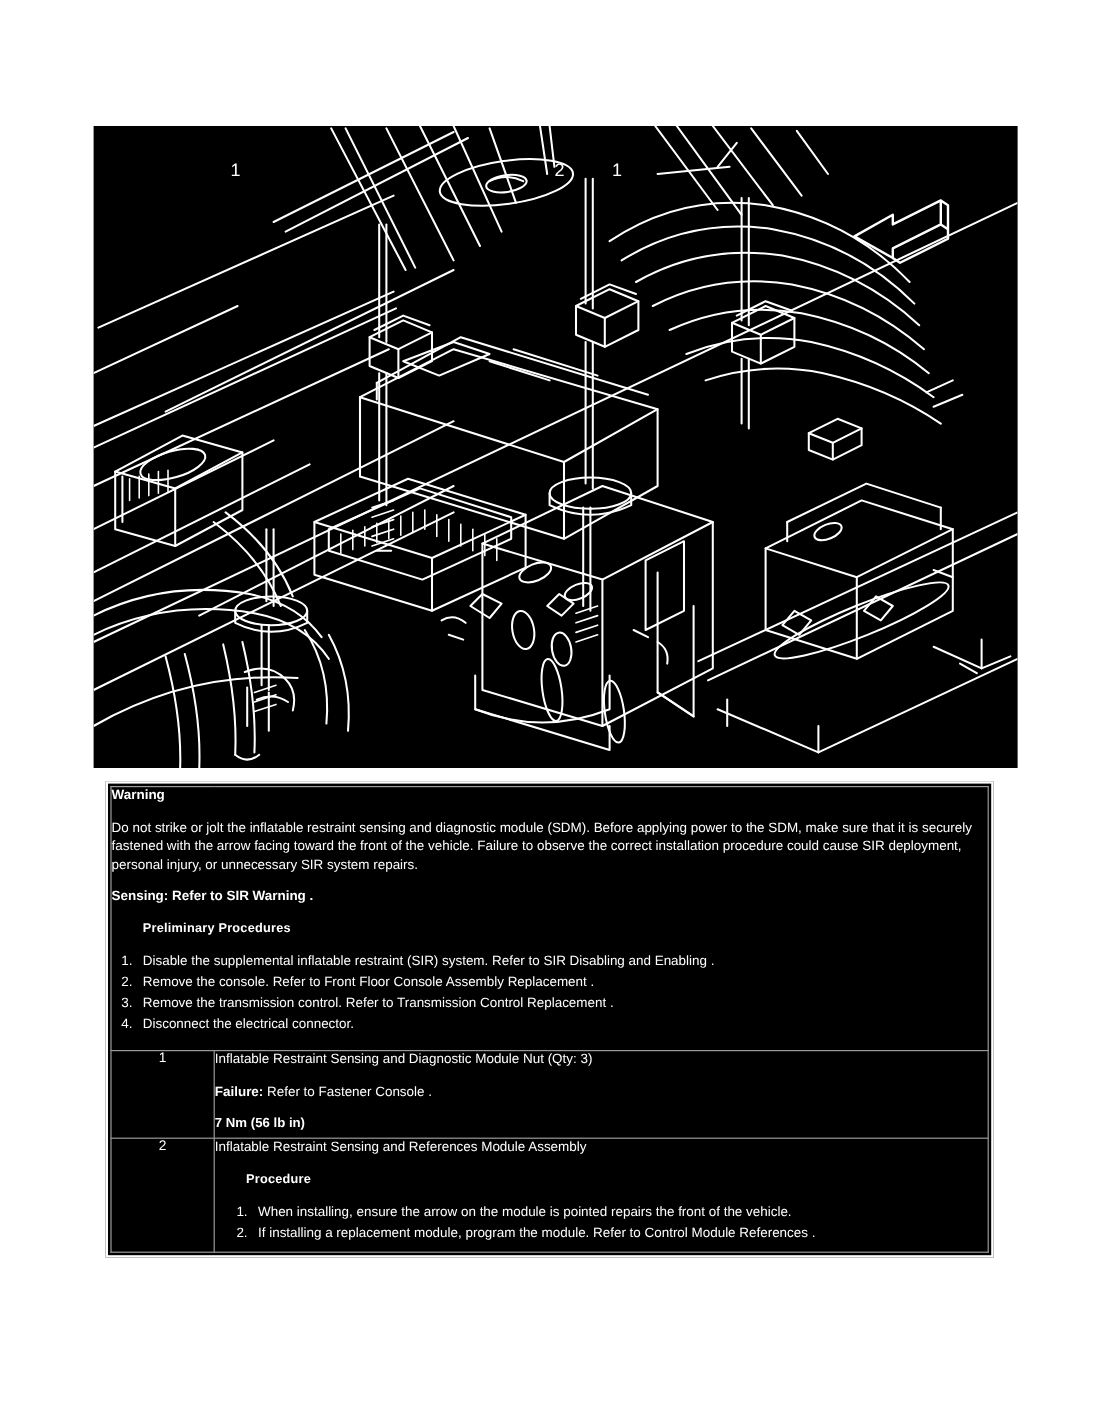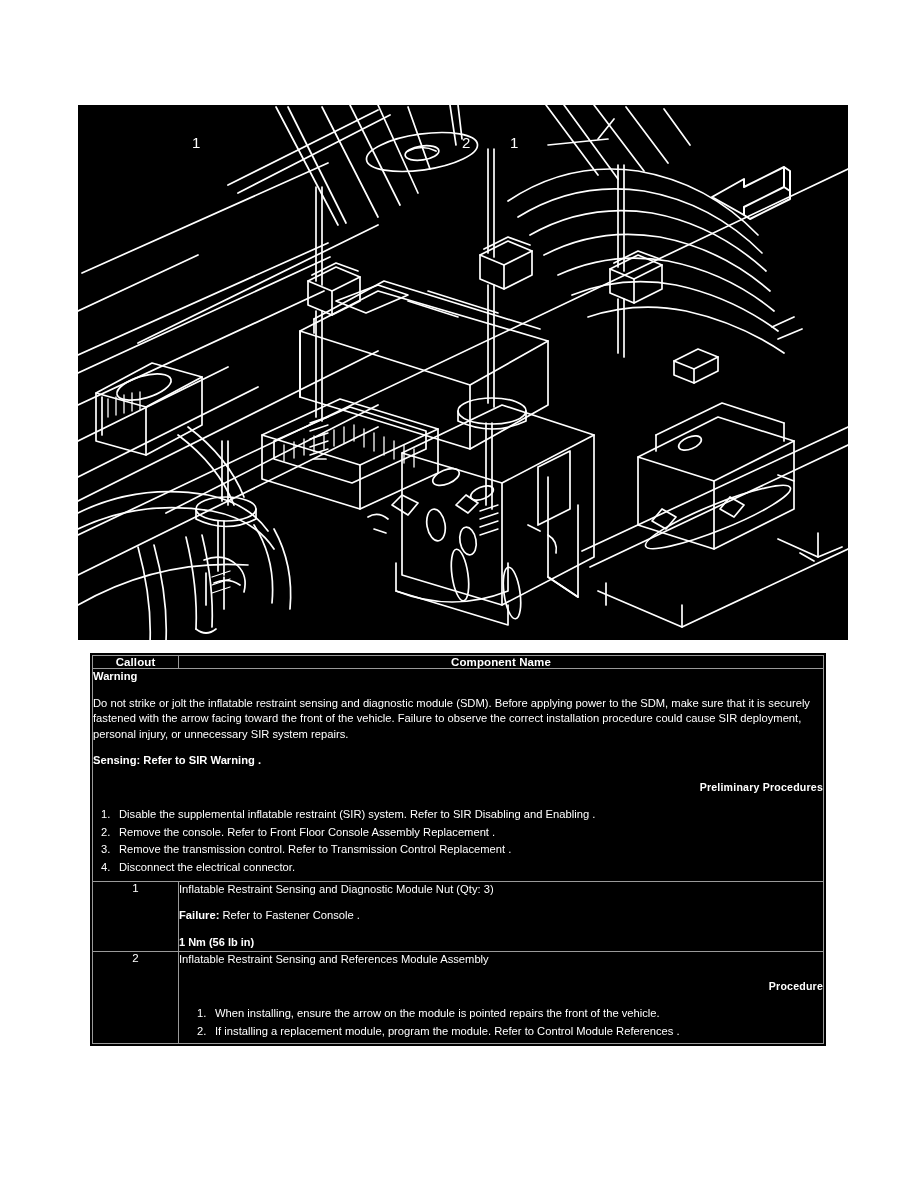--- a/index.html
+++ b/index.html
@@ -88,21 +88,20 @@
   }
 
   .blk { margin: 0 0 11px 0; }
   .blk:last-child { margin-bottom: 0; }
   .bold { font-weight: bold; }
   .heading-sub {
     font-weight: bold;
     font-size: 10.6px;
     margin: 0 0 12px 26px;
     letter-spacing: 0.2px;
-    text-align: right;
   }
   .proc-list {
     margin: 0;
     padding: 0;
     list-style: none;
   }
   .proc-list li {
     margin: 0 0 2px 0;
     padding: 0 0 0 26px;
     position: relative;
@@ -360,24 +359,20 @@
   <span class="callout-num" style="left:432px; top:30px;">1</span>
 </div>
 
 <div id="callout-table-frame">
   <table id="callout-table">
     <colgroup>
       <col class="col-callout">
       <col>
     </colgroup>
     <tbody>
-      <tr>
-        <th class="th-cell">Callout</th>
-        <th class="th-cell">Component Name</th>
-      </tr>
 
       <tr>
         <td class="cell-pad" colspan="2">
           <p class="blk bold">Warning</p>
           <p class="warn-body">Do not strike or jolt the inflatable restraint sensing and diagnostic module (SDM). Before applying power to the SDM, make sure that it is securely fastened with the arrow facing toward the front of the vehicle. Failure to observe the correct installation procedure could cause SIR deployment, personal injury, or unnecessary SIR system repairs.</p>
           <p class="blk">
             <span class="bold">Sensing:</span>
             <span class="bold">Refer to SIR Warning .</span>
           </p>
           <p class="heading-sub">Preliminary Procedures</p>
@@ -403,21 +398,21 @@
       </tr>
 
       <tr>
         <td class="callout-id">1</td>
         <td class="cell-pad">
           <p class="blk">Inflatable Restraint Sensing and Diagnostic Module Nut (Qty: 3)</p>
           <p class="blk">
             <span class="bold">Failure:</span>
             <span>Refer to Fastener Console .</span>
           </p>
-          <p class="blk torque">1 Nm (56 lb in)</p>
+          <p class="blk torque">7 Nm (56 lb in)</p>
         </td>
       </tr>
 
       <tr>
         <td class="callout-id">2</td>
         <td class="cell-pad">
           <p class="blk">Inflatable Restraint Sensing and References Module Assembly</p>
           <p class="heading-sub">Procedure</p>
           <ol class="proc-list indent">
             <li>

